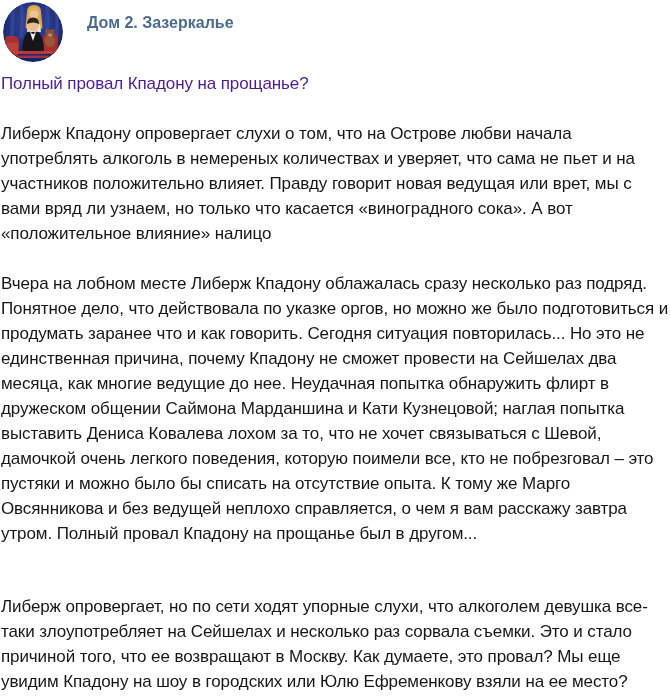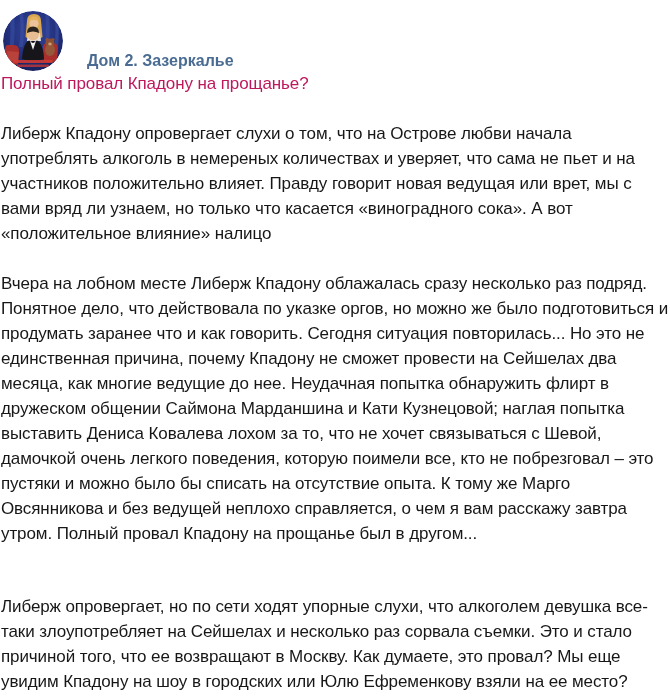--- a/index.html
+++ b/index.html
@@ -14,25 +14,25 @@
     font-family: "Liberation Sans", "DejaVu Sans", sans-serif;
     position: relative;
   }
   .post {
     position: absolute;
     inset: 0;
     background: #ffffff;
   }
   .post-header {
     position: absolute;
-    top: 11px;
+    top: 2px;
     left: 3px;
     height: 60px;
     display: flex;
-    align-items: flex-end;
+    align-items: flex-start;
   }
   .avatar-wrap {
     width: 60px;
     height: 60px;
     border-radius: 50%;
     overflow: hidden;
     flex: 0 0 auto;
     cursor: pointer;
   }
   .community-name {
@@ -58,21 +58,21 @@
   .post-content p {
     margin: 0 0 25px 0;
     padding: 0;
   }
   .post-content p:last-child {
     margin-bottom: 0;
     margin-top: 48px;
   }
   .post-heading {
     font-weight: 400;
-    color: #be185d;
+    color: #4c1d95;
   }
 </style>
 </head>
 <body>
 
 <div class="post">
 
   <div class="post-header">
     <div class="avatar-wrap">
       

